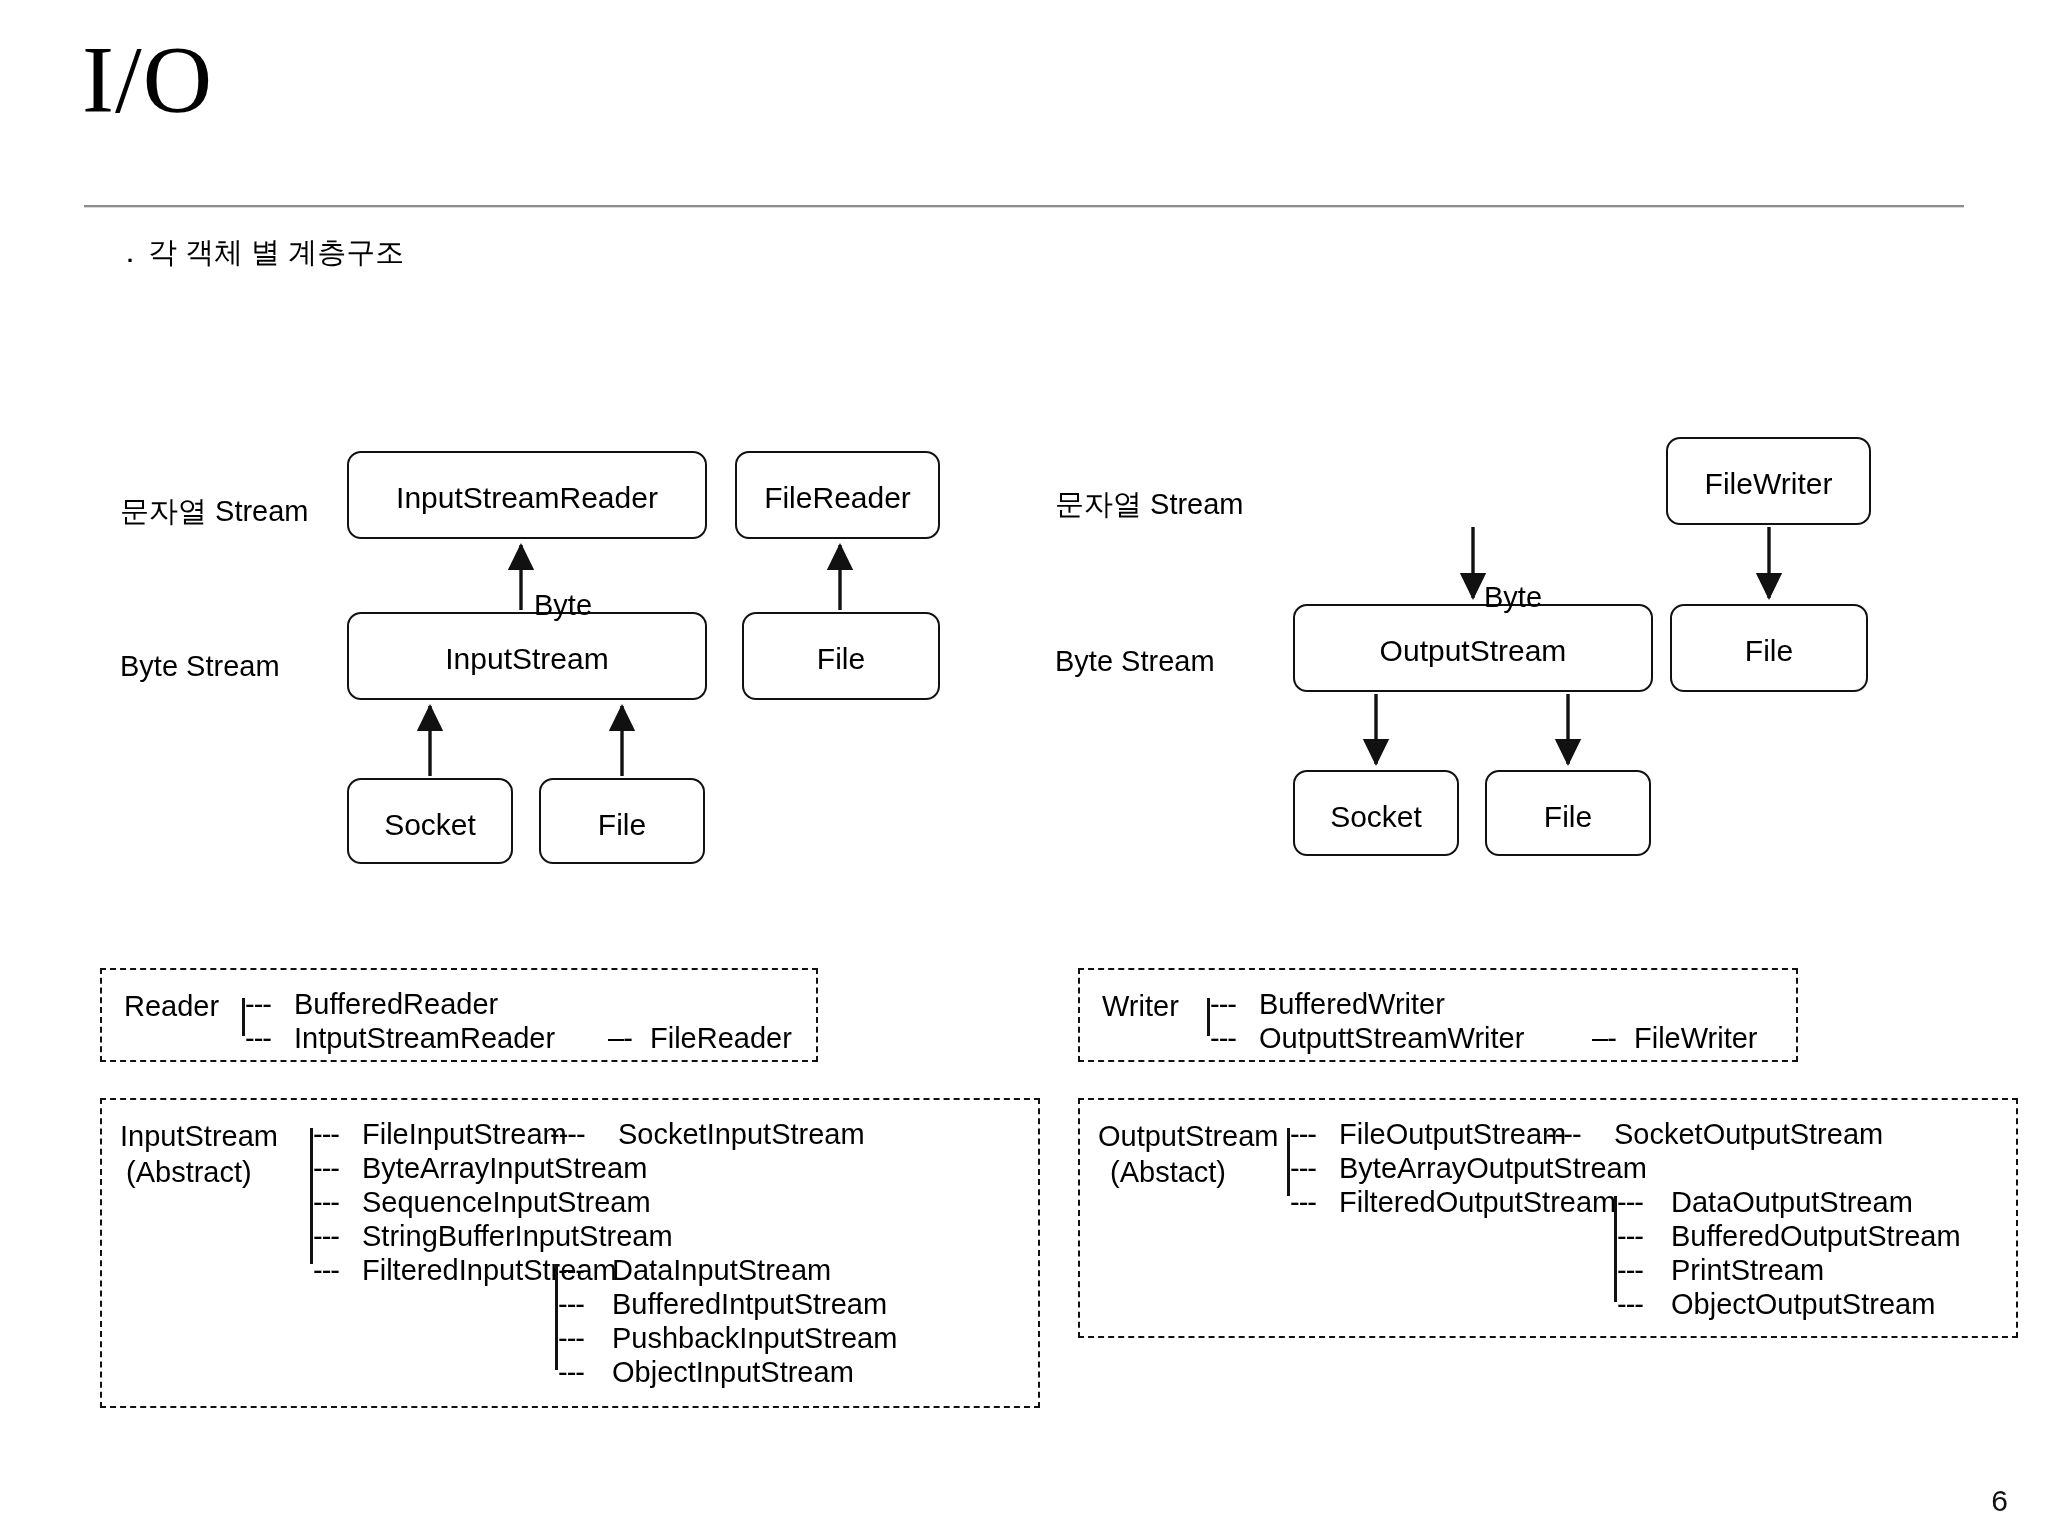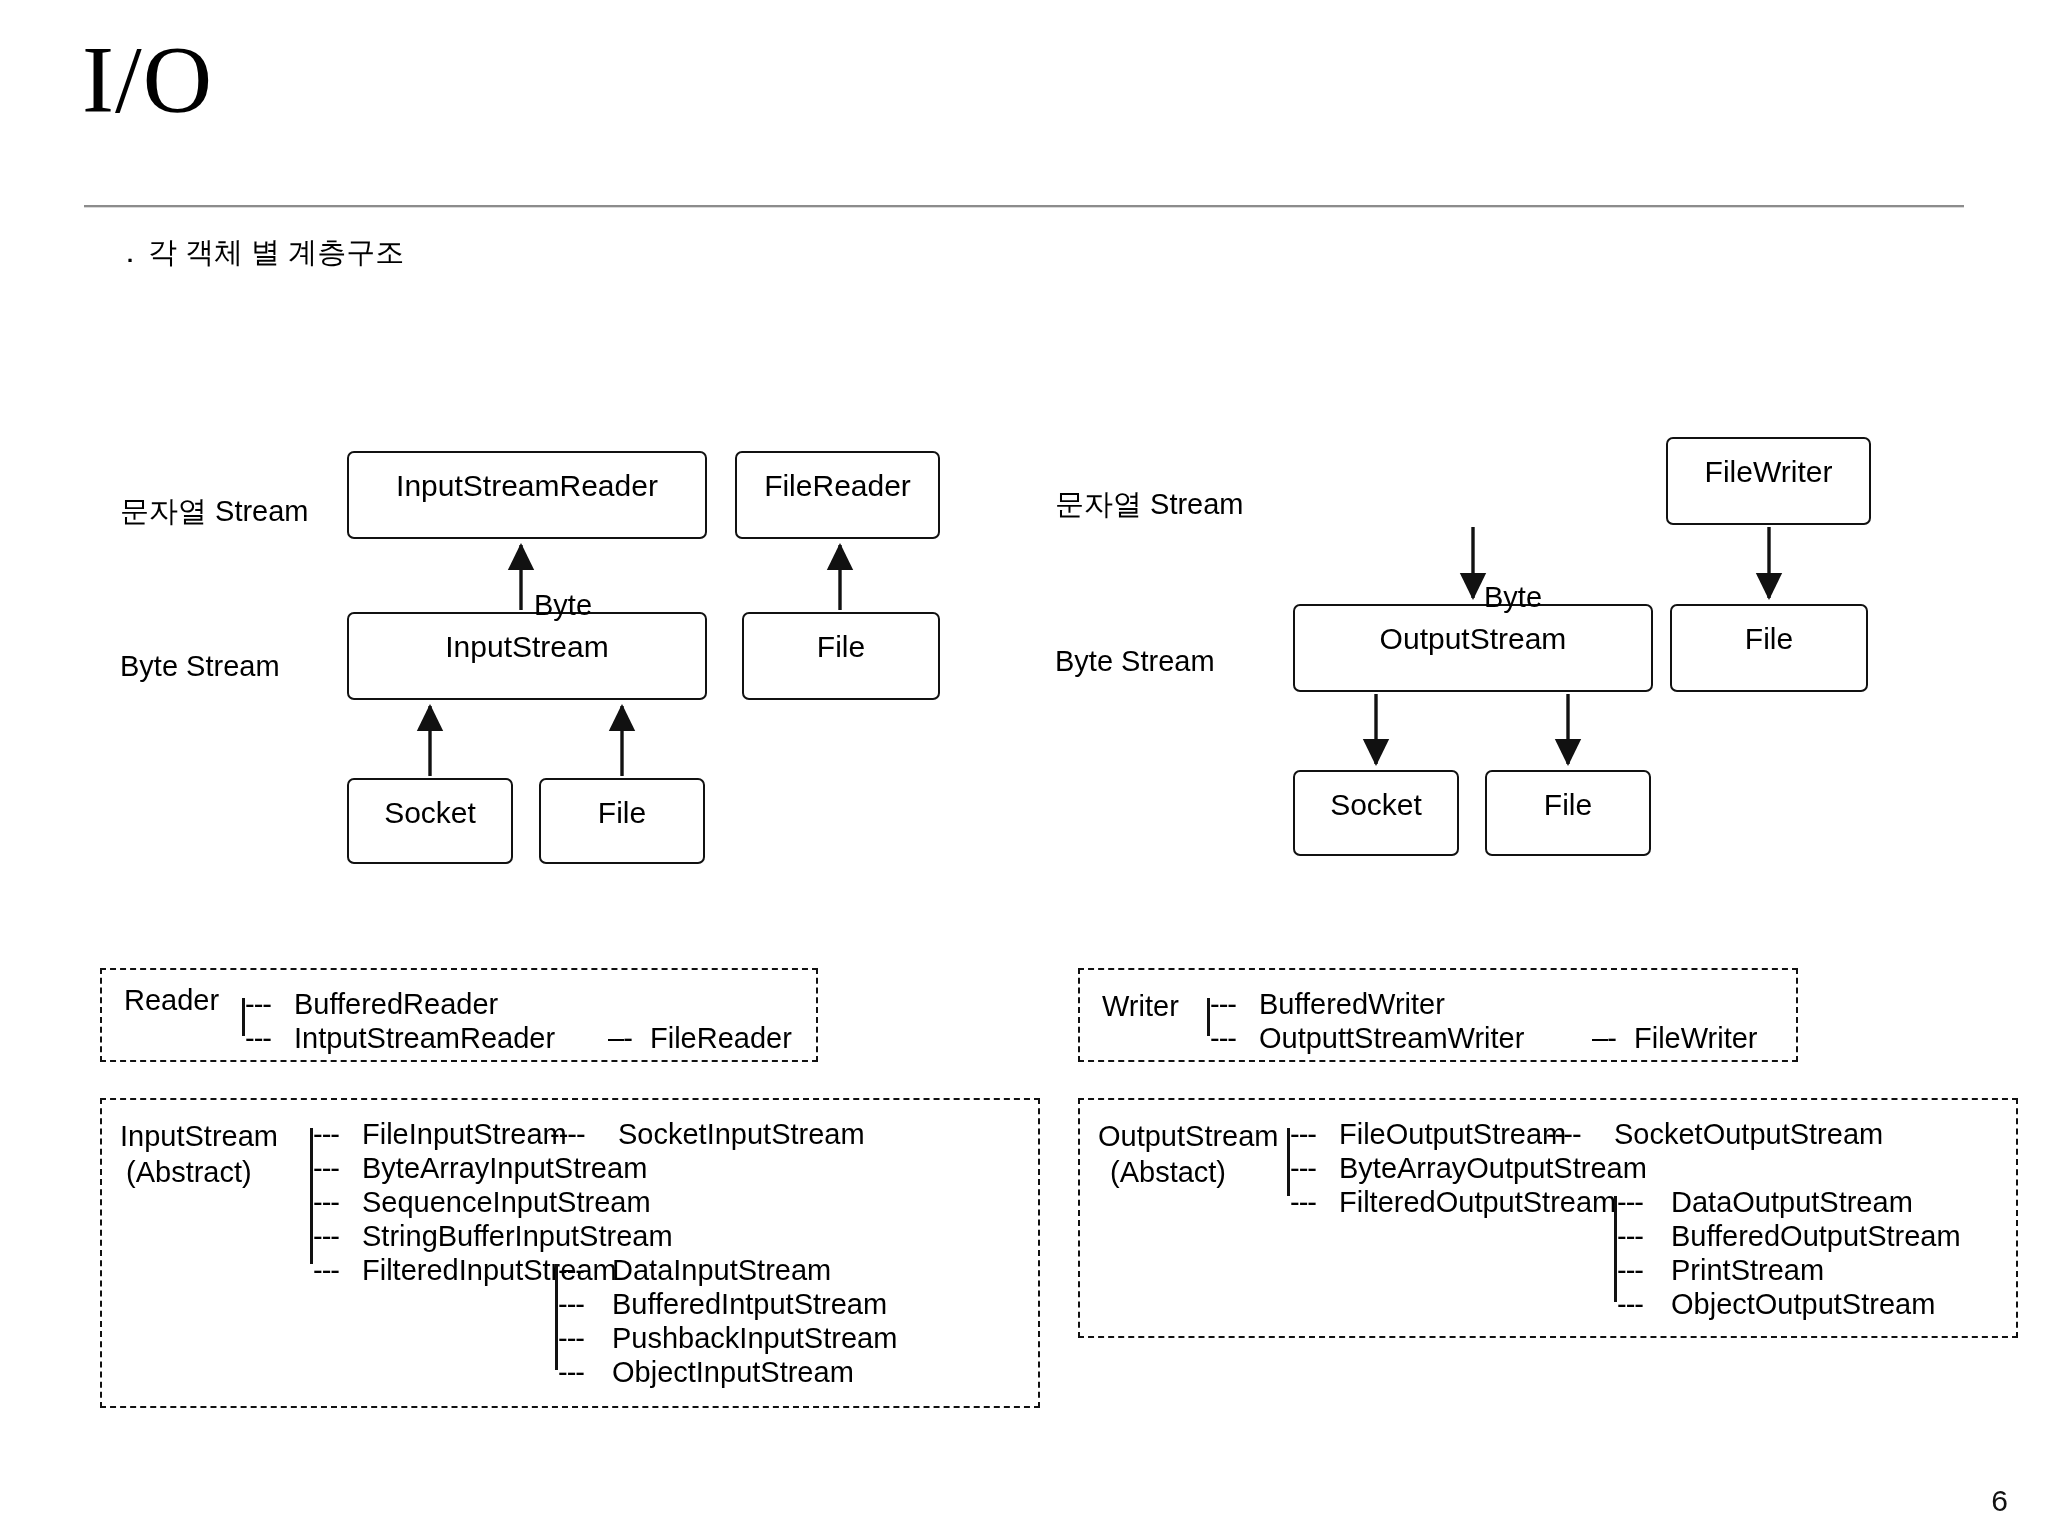--- a/index.html
+++ b/index.html
@@ -30,23 +30,23 @@
   }
   .bullet-l2{position:relative;padding-left:48px;font-size:29px;line-height:1.42;}
   .bullet-l2 .dot{
     position:absolute;left:26px;top:0;font-size:29px;line-height:1.42;
   }
 
   
   #diagrams{position:absolute;left:0;top:0;width:2048px;height:1536px;}
   .rowlabel{position:absolute;font-size:29px;white-space:nowrap;}
   .node{
-    position:absolute;border:2.4px solid #111;border-radius:7px;background:#fff;
+    position:absolute;border:2.4px solid #111;border-radius:14px;background:#fff;
     display:flex;align-items:flex-start;justify-content:center;
-    font-size:30px;box-sizing:border-box;padding-top:16px;
+    font-size:30px;box-sizing:border-box;padding-top:28px;
   }
   .edgelabel{position:absolute;font-size:29px;white-space:nowrap;margin-top:23px;}
 
   
   #arrow-svg{position:absolute;left:0;top:0;width:2048px;height:1536px;pointer-events:none;}
 
   
   .panel{
     position:absolute;border:2.4px dashed #111;box-sizing:border-box;background:#fff;
   }
@@ -124,21 +124,21 @@
       <path d="M1769,527 L1769,598"></path>
 
       <path d="M1376,694 L1376,764"></path>
 
       <path d="M1568,694 L1568,764"></path>
     </g>
   </svg>
 </div>
 
 <div class="panel" style="left:100px;top:968px;width:718px;height:94px;">
-  <div class="ptxt" style="left:22px;top:16px;">Reader</div>
+  <div class="ptxt" style="left:22px;top:22px;">Reader</div>
   <div class="pbranch" style="left:140px;top:28px;height:38px;"></div>
   <div class="pdash" style="left:143px;top:20px;">---</div>
   <div class="ptxt" style="left:192px;top:20px;">BufferedReader</div>
   <div class="pdash" style="left:143px;top:54px;">---</div>
   <div class="ptxt" style="left:192px;top:54px;">IntputStreamReader</div>
   <div class="pdash" style="left:506px;top:54px;">–-</div>
   <div class="ptxt" style="left:548px;top:54px;">FileReader</div>
 </div>
 
 <div class="panel" style="left:1078px;top:968px;width:720px;height:94px;">

